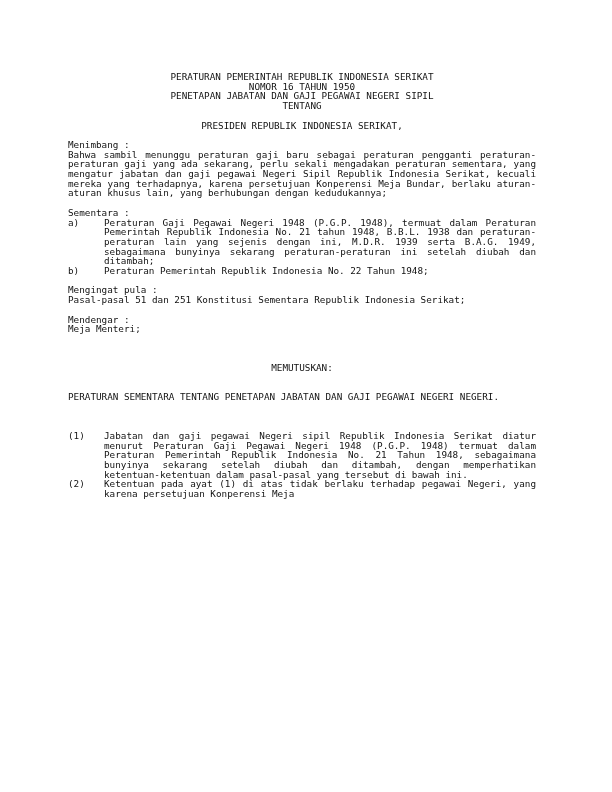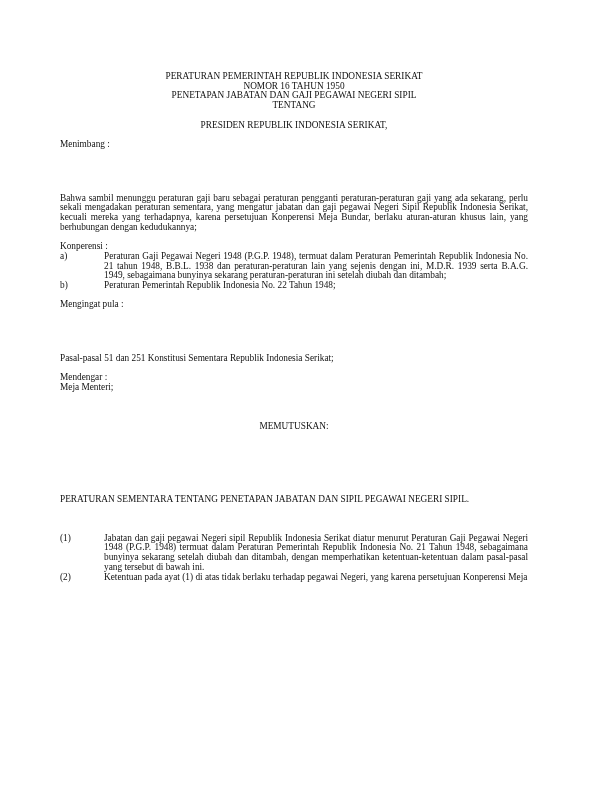--- a/index.html
+++ b/index.html
@@ -12,41 +12,39 @@
       height: 792px;
       position: relative;
       overflow: hidden;
       font-family: "DejaVu Sans Mono", "Liberation Mono", monospace;
       font-size: 9.3px;
       line-height: 9.7px;
       color: #111111;
     }
     .page {
       position: absolute;
-      left: 60px;
+      left: 68px;
       top: 72px;
       width: 468px;
-      font-family: Liberation Serif, serif;
     }
     .center { text-align: center; }
-    .justify { text-align: justify; text-align-last: left; margin-top: 44px; }
+    .justify { text-align: justify; text-align-last: left; }
     .gap { height: 9.7px; }
     .gap2 { height: 19.4px; }
     .item {
       display: flex;
     }
     .item .marker {
       width: 36px;
       flex: 0 0 36px;
     }
     .item .body {
       flex: 1;
       text-align: justify;
       text-align-last: left;
-      margin-left: 8px;
     }
   </style>
 </head>
 <body>
 
 <div class="page">
 
   <div class="center">
     <div>PERATURAN PEMERINTAH REPUBLIK INDONESIA SERIKAT</div>
     <div>NOMOR 16 TAHUN 1950</div>
@@ -59,21 +57,21 @@
   <div class="gap"></div>
 
   <div>
     <div>Menimbang :</div>
     <div class="justify">Bahwa sambil menunggu peraturan gaji baru sebagai peraturan pengganti peraturan-peraturan gaji yang ada sekarang, perlu sekali mengadakan peraturan sementara, yang mengatur jabatan dan gaji pegawai Negeri Sipil Republik Indonesia Serikat, kecuali mereka yang terhadapnya, karena persetujuan Konperensi Meja Bundar, berlaku aturan-aturan khusus lain, yang berhubungan dengan kedudukannya;</div>
   </div>
 
   <div class="gap"></div>
 
   <div>
-    <div>Konperensi :</div>
+    <div>Sementara :</div>
     <div class="item">
       <span class="marker">a)</span>
       <span class="body">Peraturan Gaji Pegawai Negeri 1948 (P.G.P. 1948), termuat dalam Peraturan Pemerintah Republik Indonesia No. 21 tahun 1948, B.B.L. 1938 dan peraturan-peraturan lain yang sejenis dengan ini, M.D.R. 1939 serta B.A.G. 1949, sebagaimana bunyinya sekarang peraturan-peraturan ini setelah diubah dan ditambah;</span>
     </div>
     <div class="item">
       <span class="marker">b)</span>
       <span class="body">Peraturan Pemerintah Republik Indonesia No. 22 Tahun 1948;</span>
     </div>
   </div>
 
@@ -91,21 +89,21 @@
     <div>Meja Menteri;</div>
   </div>
 
   <div class="gap2"></div>
   <div class="gap"></div>
 
   <div>
     <div class="center">MEMUTUSKAN:</div>
     <div class="gap"></div>
     <div class="gap"></div>
-    <div class="justify">PERATURAN SEMENTARA TENTANG PENETAPAN JABATAN DAN SIPIL PEGAWAI NEGERI SIPIL.</div>
+    <div class="justify">PERATURAN SEMENTARA TENTANG PENETAPAN JABATAN DAN GAJI PEGAWAI NEGERI NEGERI.</div>
   </div>
 
   <div class="gap"></div>
 
   <div class="center">
   </div>
 
   <div class="gap"></div>
 
   <div>

